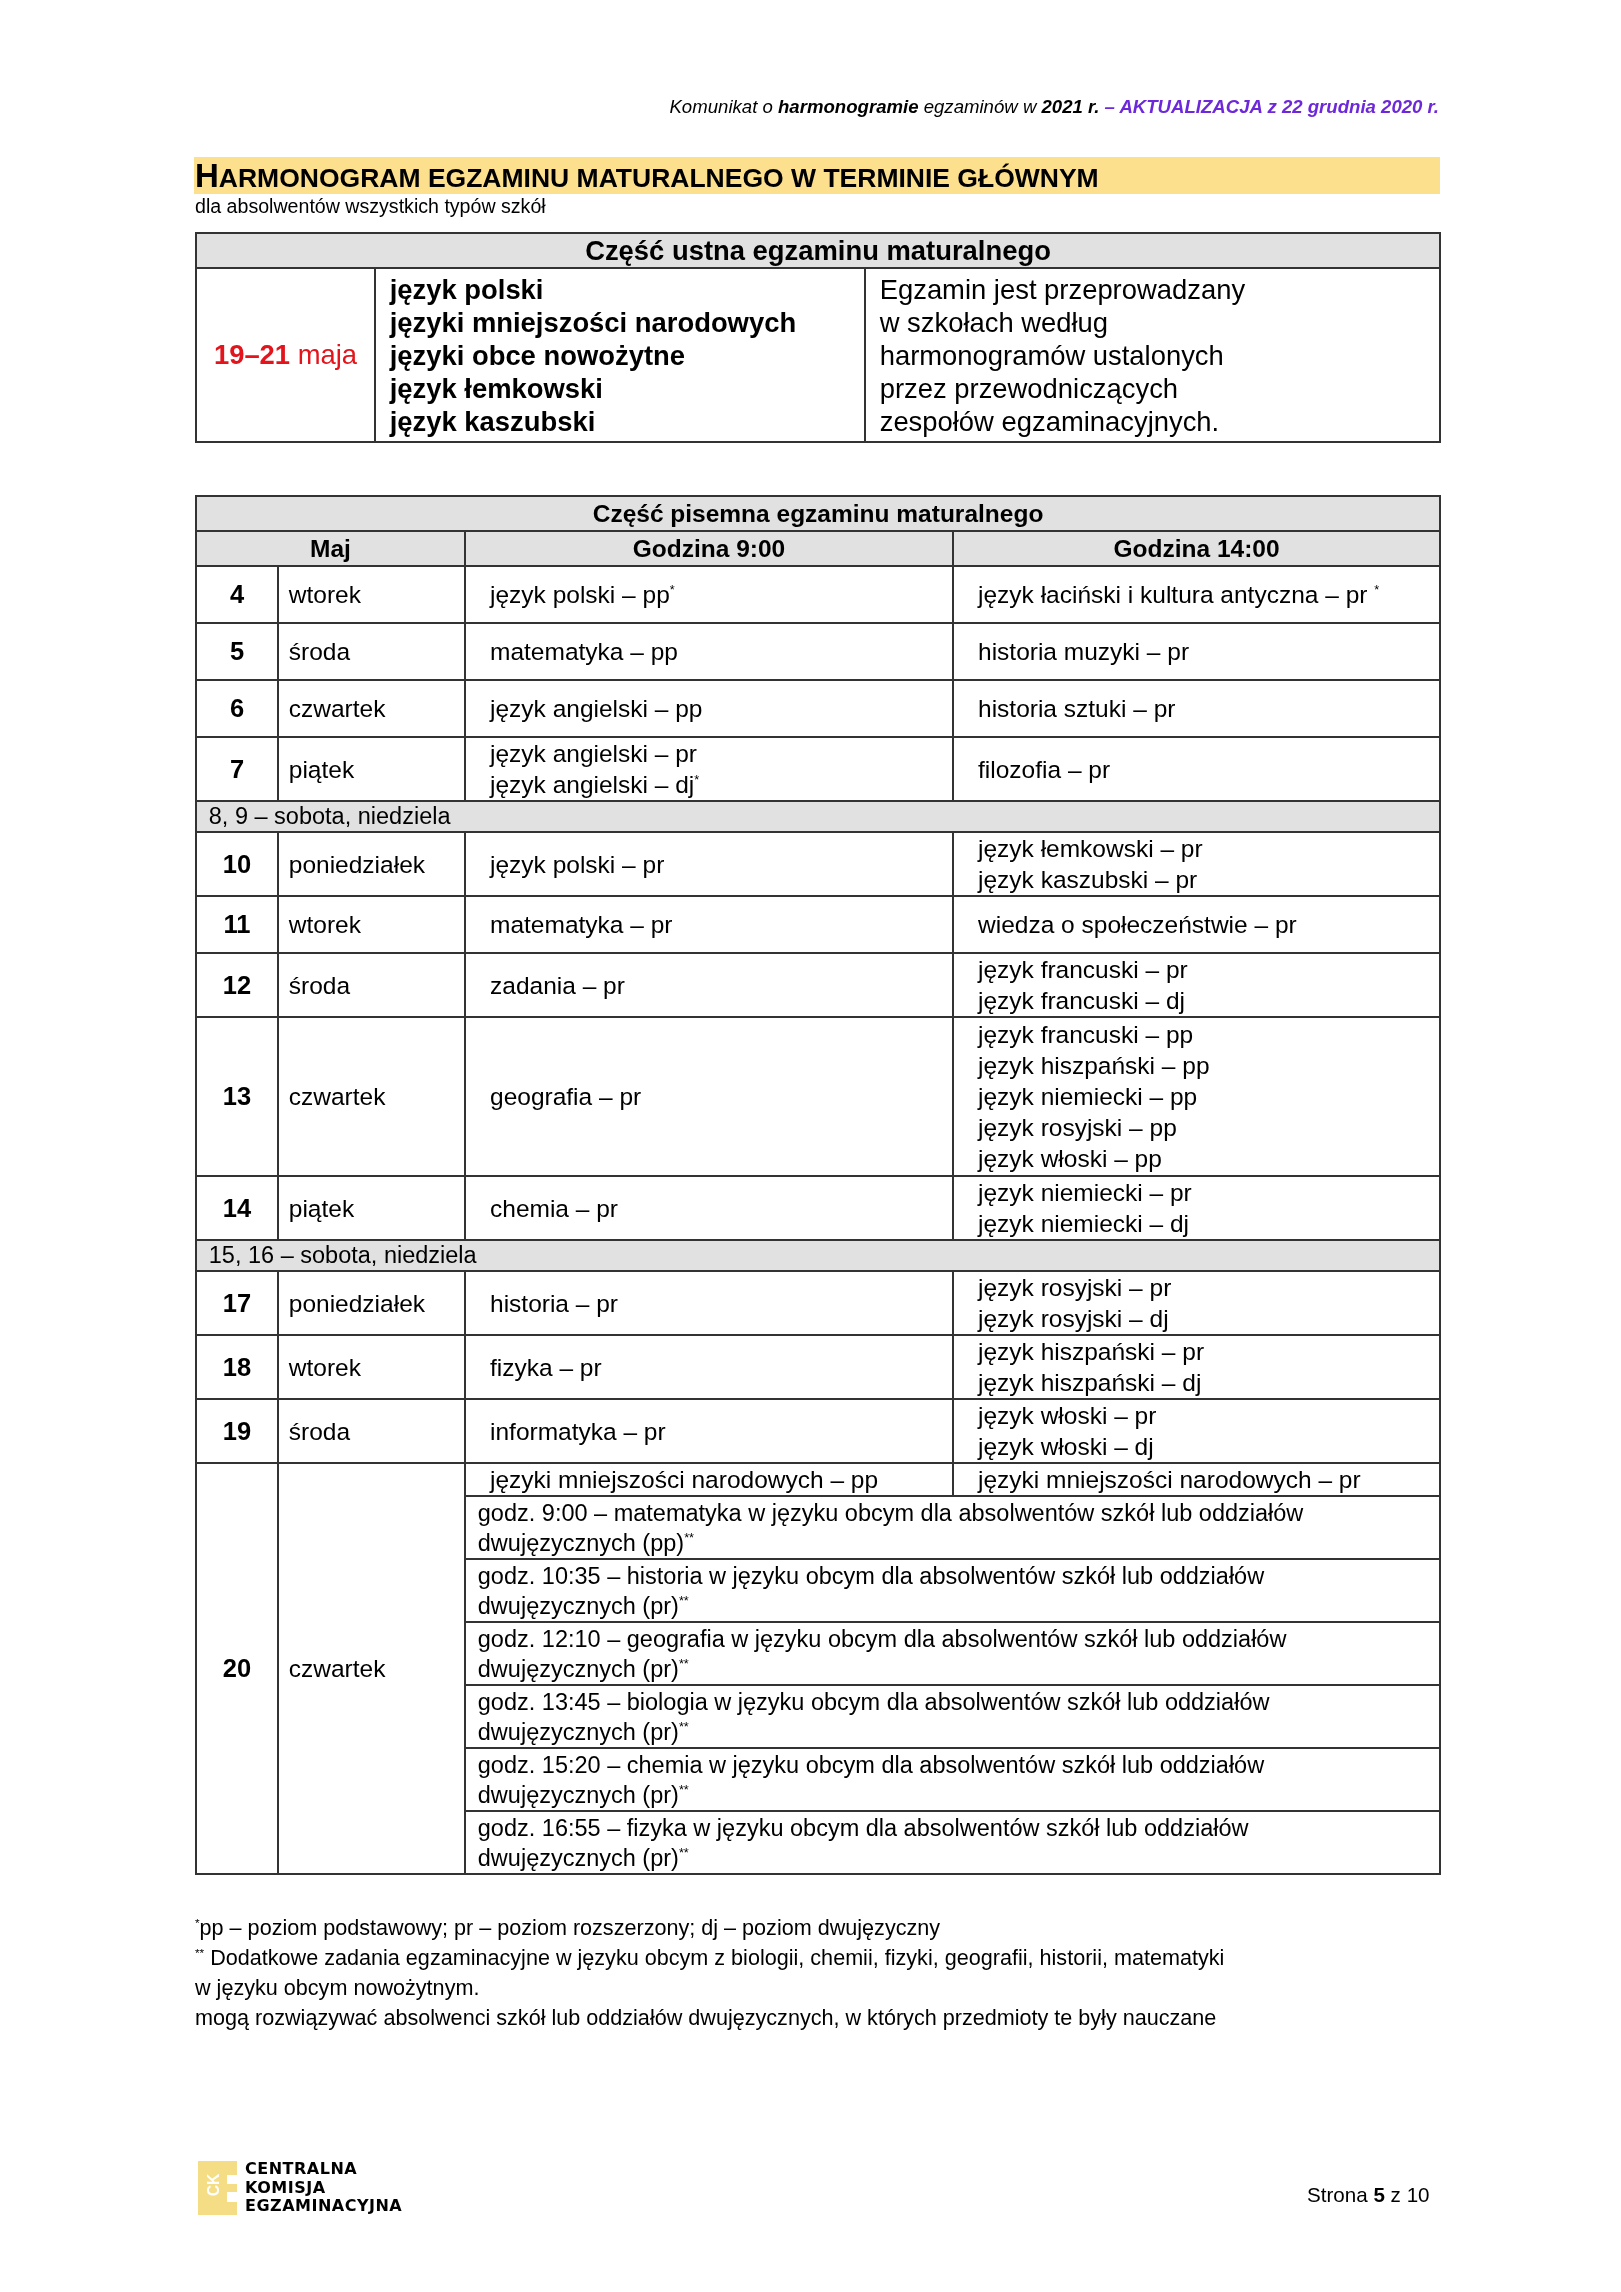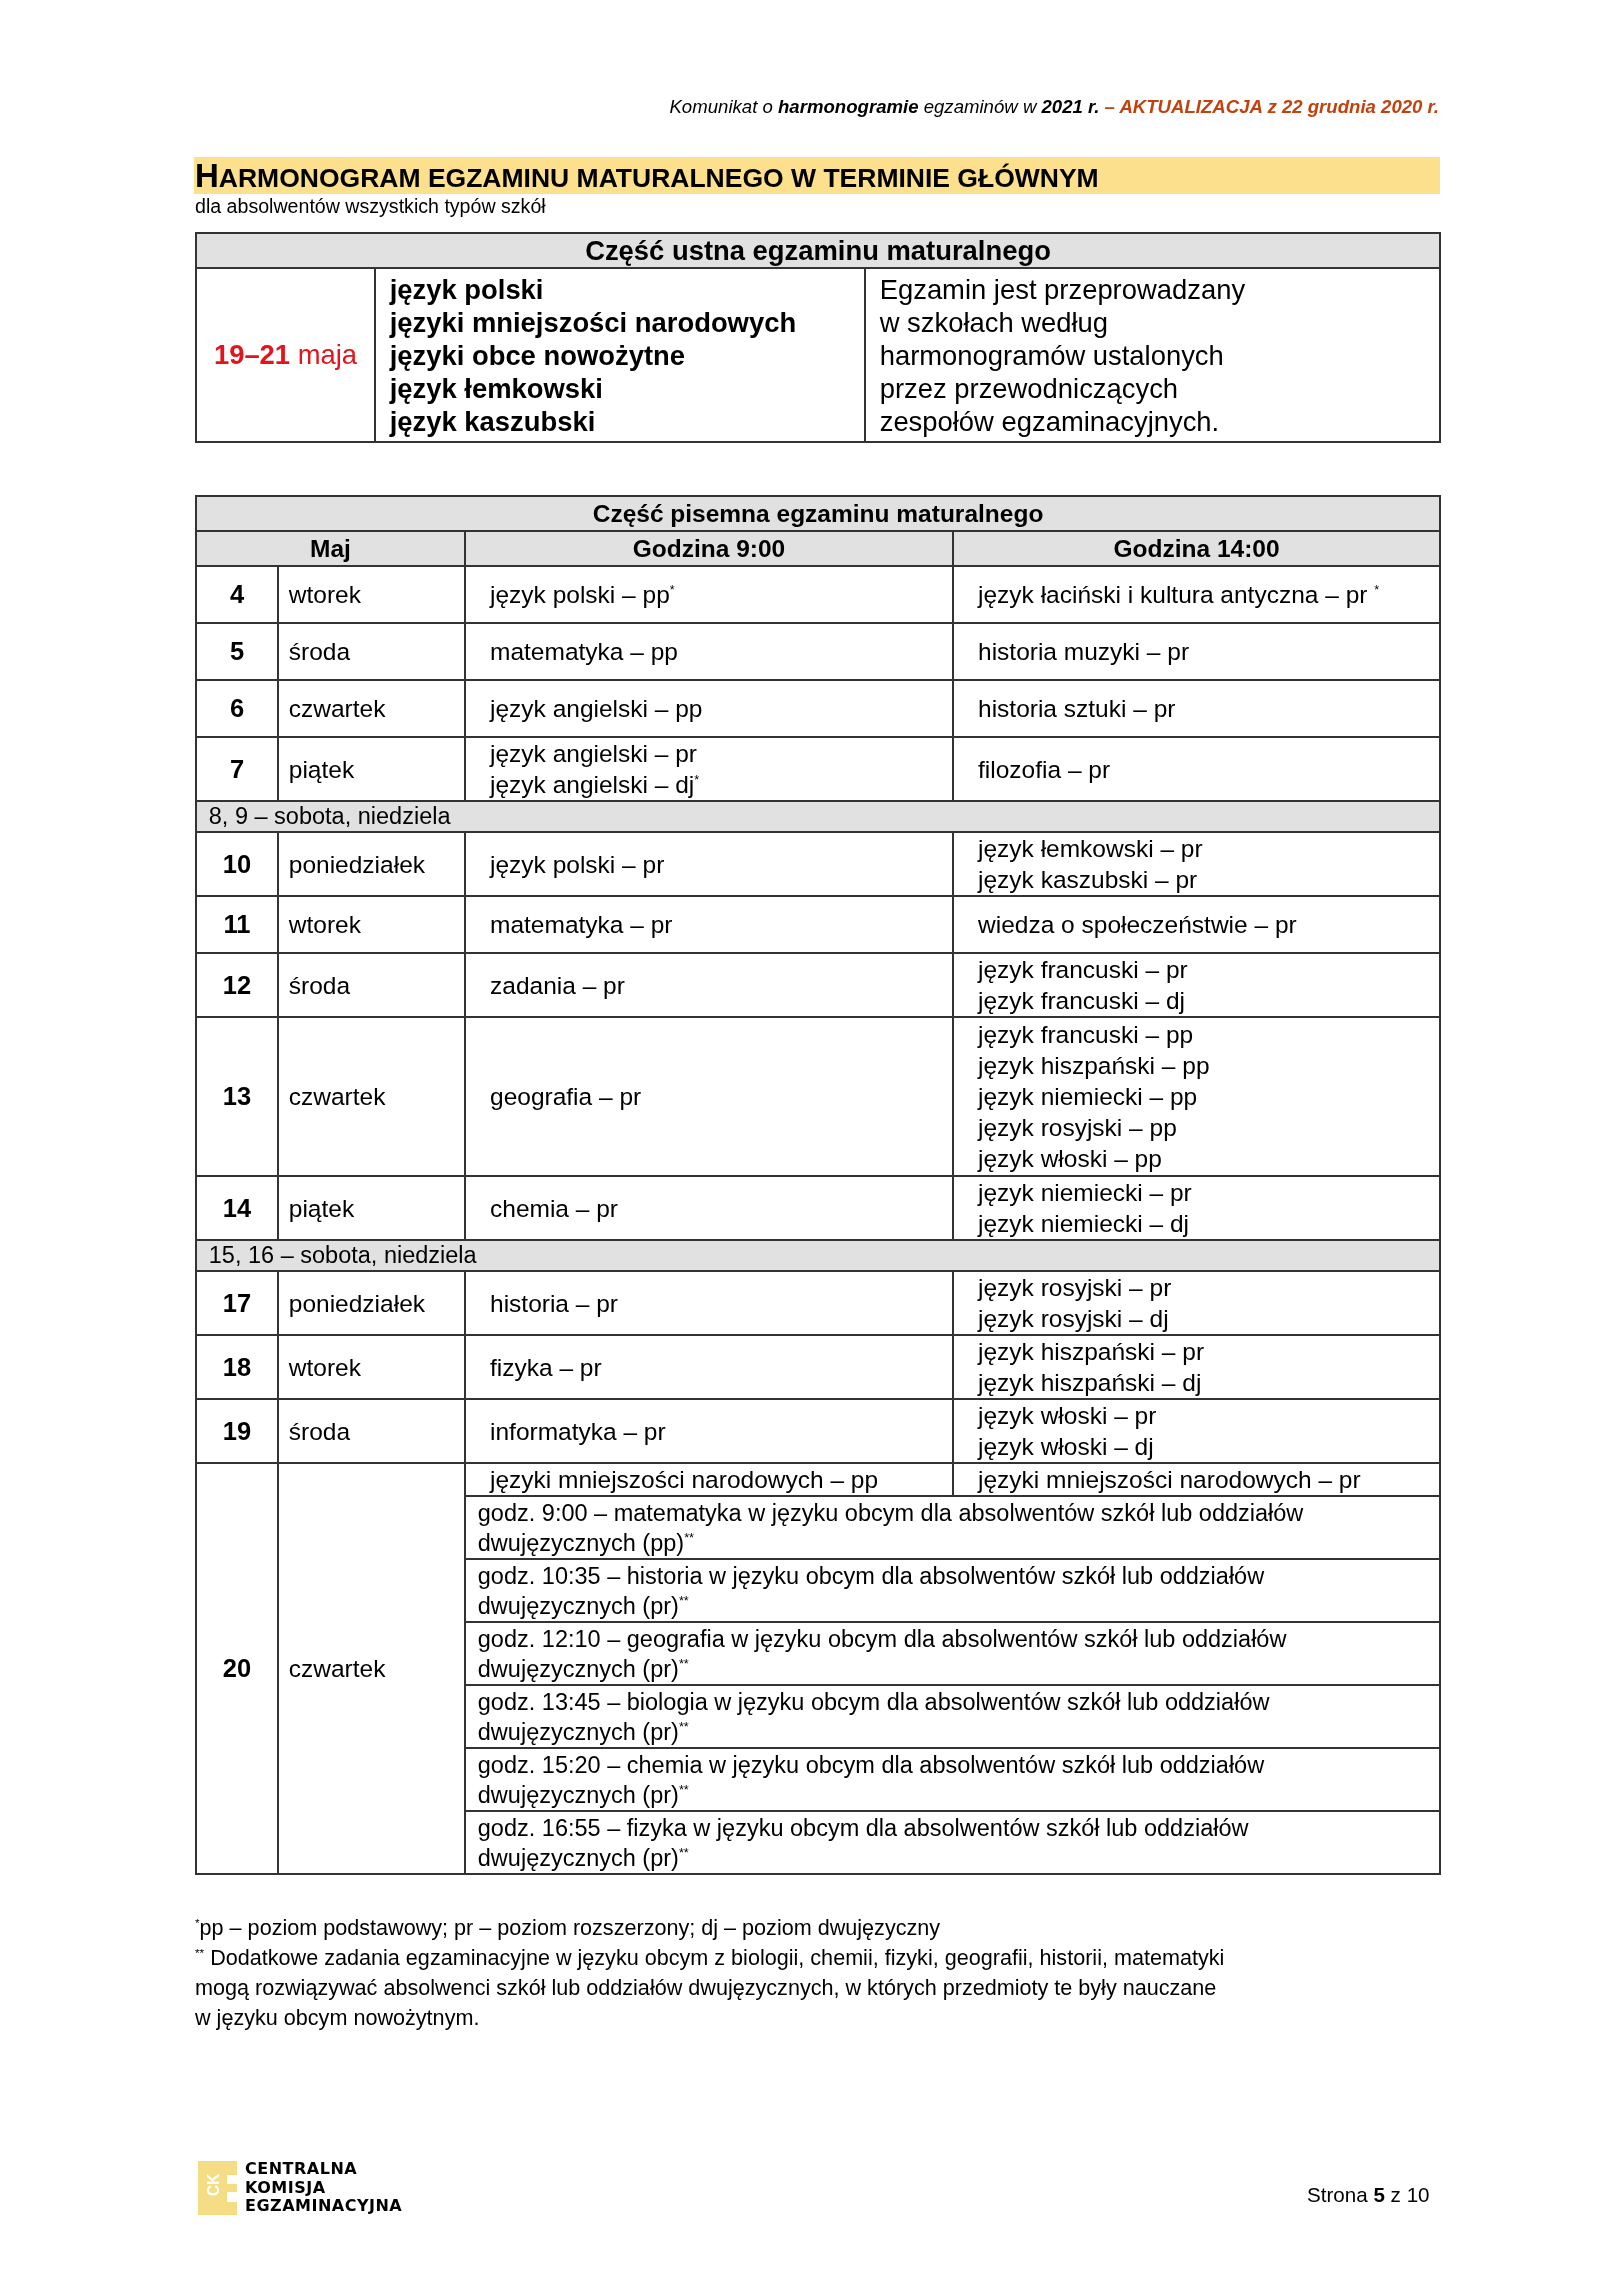--- a/index.html
+++ b/index.html
@@ -1,19 +1,19 @@
 <!DOCTYPE html>
 <html><head>
 <meta charset="utf-8">
 <style>
   html, body { margin: 0; padding: 0; background: #ffffff; }
   body { width: 1621px; height: 2293px; position: relative; font-family: "Liberation Sans", sans-serif; color: #000; overflow: hidden; }
   .page-header { position: absolute; top: 96px; right: 182px; font-size: 18.6px; font-style: italic; white-space: nowrap; }
   .page-header b { font-weight: bold; }
-  .page-header .red { color: #c2410c; font-weight: bold; }
+  .page-header .red { color: #6d28d9; font-weight: bold; }
 
   .title-bar { position: absolute; left: 194px; top: 157px; width: 1246px; height: 37px; background: #fde08e; }
   .title { position: absolute; left: 195px; top: 157px; font-size: 26.5px; font-weight: bold; letter-spacing: 0px; line-height: 37px; white-space: nowrap; }
   .title .big { font-size: 33px; }
   .subtitle { position: absolute; left: 195px; top: 195px; font-size: 19.6px; white-space: nowrap; }
 
   table { border-collapse: collapse; position: absolute; left: 195px; width: 1245px; table-layout: fixed; }
   td, th { border: 2px solid #333; padding: 0 9.8px; vertical-align: middle; }
   .hdr { background: #e1e1e1; font-weight: bold; text-align: center; font-size: 27.4px; height: 33px; padding: 0; }
 
@@ -283,22 +283,22 @@
           <div>godz. 16:55 – fizyka w języku obcym dla absolwentów szkół lub oddziałów</div>
           <div><span>dwujęzycznych (pr)</span><sup>**</sup></div>
         </td>
       </tr>
     </tbody>
 </table>
 
 <div class="footnotes">
   <div><sup>*</sup><span>pp – poziom podstawowy; pr – poziom rozszerzony; dj – poziom dwujęzyczny</span></div>
   <div><sup>**</sup><span> Dodatkowe zadania egzaminacyjne w języku obcym z biologii, chemii, fizyki, geografii, historii, matematyki</span></div>
+  <div>w języku obcym nowożytnym.</div>
   <div>mogą rozwiązywać absolwenci szkół lub oddziałów dwujęzycznych, w których przedmioty te były nauczane</div>
-  <div>w języku obcym nowożytnym.</div>
 </div>
 
 <div class="logo">
   <span class="ck">CK</span>
   <span class="notch1"></span>
     <span class="notch2"></span>
 </div>
 <div class="logo-text">
   <div>CENTRALNA</div>
   <div>KOMISJA</div>

